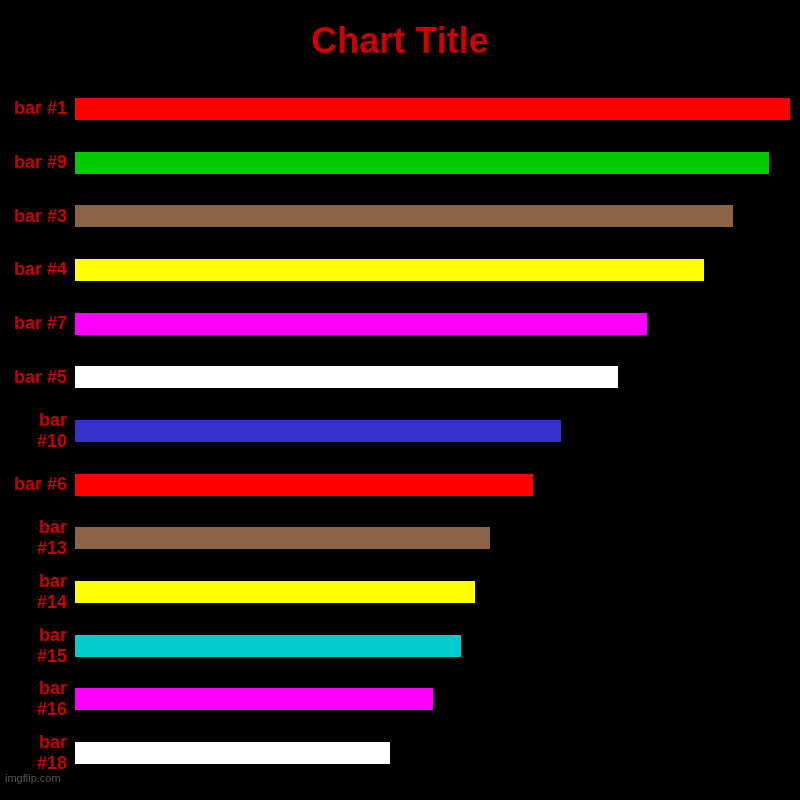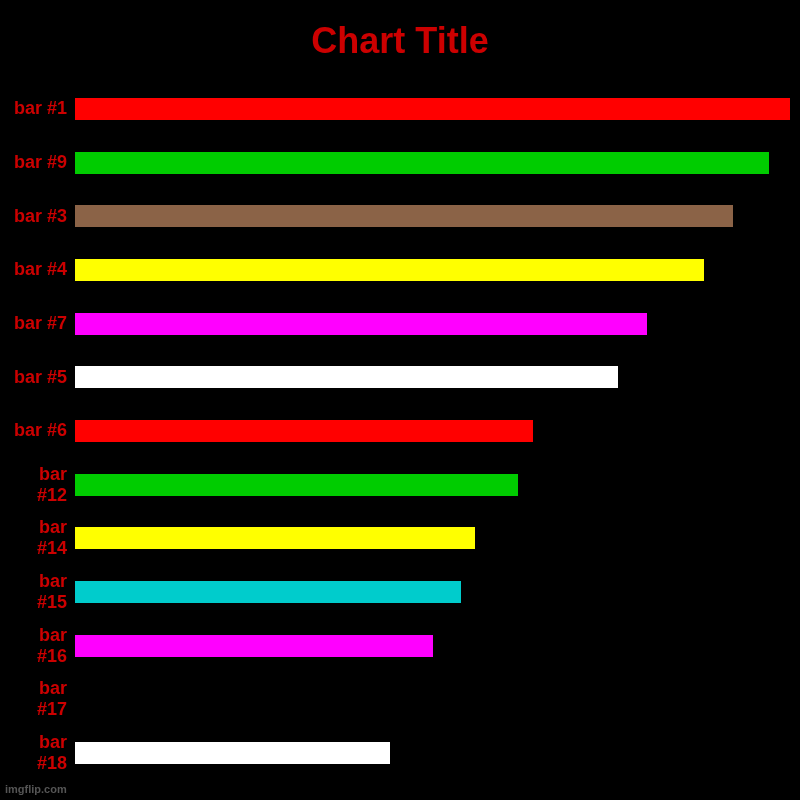--- a/index.html
+++ b/index.html
@@ -51,25 +51,24 @@
       position: relative;
     }
     .bar-fill {
       height: 100%;
       position: absolute;
       left: 0;
       top: 0;
     }
     .watermark {
       position: absolute;
-      bottom: 5px;
+      bottom: 16px;
       left: 5px;
       color: #555;
       font-size: 11px;
-      font-weight: bold;
     }
   </style>
 </head>
 <body>
 
 <div class="chart-container">
   <div class="chart-title">Chart Title</div>
   <div class="bars-area" id="bars-area">
       <div class="bar-row">
         <div class="bar-label">bar #1</div>
@@ -101,29 +100,35 @@
           <div class="bar-fill" style="width: 80%; background-color: rgb(255, 0, 255);"></div>
         </div>
       </div>
       <div class="bar-row">
         <div class="bar-label">bar #5</div>
         <div class="bar-track">
           <div class="bar-fill" style="width: 76%; background-color: rgb(255, 255, 255);"></div>
         </div>
       </div>
       <div class="bar-row">
+        <div class="bar-label">bar #10</div>
+        <div class="bar-track">
+          <div class="bar-fill" style="width: 68%; background-color: rgb(51, 51, 204);"></div>
+        </div>
+      </div>
+      <div class="bar-row">
         <div class="bar-label">bar #6</div>
         <div class="bar-track">
           <div class="bar-fill" style="width: 64%; background-color: rgb(255, 0, 0);"></div>
         </div>
       </div>
       <div class="bar-row">
-        <div class="bar-label">bar #12</div>
+        <div class="bar-label">bar #13</div>
         <div class="bar-track">
-          <div class="bar-fill" style="width: 62%; background-color: rgb(0, 204, 0);"></div>
+          <div class="bar-fill" style="width: 58%; background-color: rgb(139, 99, 71);"></div>
         </div>
       </div>
       <div class="bar-row">
         <div class="bar-label">bar #14</div>
         <div class="bar-track">
           <div class="bar-fill" style="width: 56%; background-color: rgb(255, 255, 0);"></div>
         </div>
       </div>
       <div class="bar-row">
         <div class="bar-label">bar #15</div>
@@ -131,24 +136,20 @@
           <div class="bar-fill" style="width: 54%; background-color: rgb(0, 204, 204);"></div>
         </div>
       </div>
       <div class="bar-row">
         <div class="bar-label">bar #16</div>
         <div class="bar-track">
           <div class="bar-fill" style="width: 50%; background-color: rgb(255, 0, 255);"></div>
         </div>
       </div>
       <div class="bar-row">
-        <div class="bar-label">bar #17</div>
-        <div class="bar-track"></div>
-      </div>
-      <div class="bar-row">
         <div class="bar-label">bar #18</div>
         <div class="bar-track">
           <div class="bar-fill" style="width: 44%; background-color: rgb(255, 255, 255);"></div>
         </div>
       </div>
     </div>
 </div>
 
 <div class="watermark">imgflip.com</div>
 

